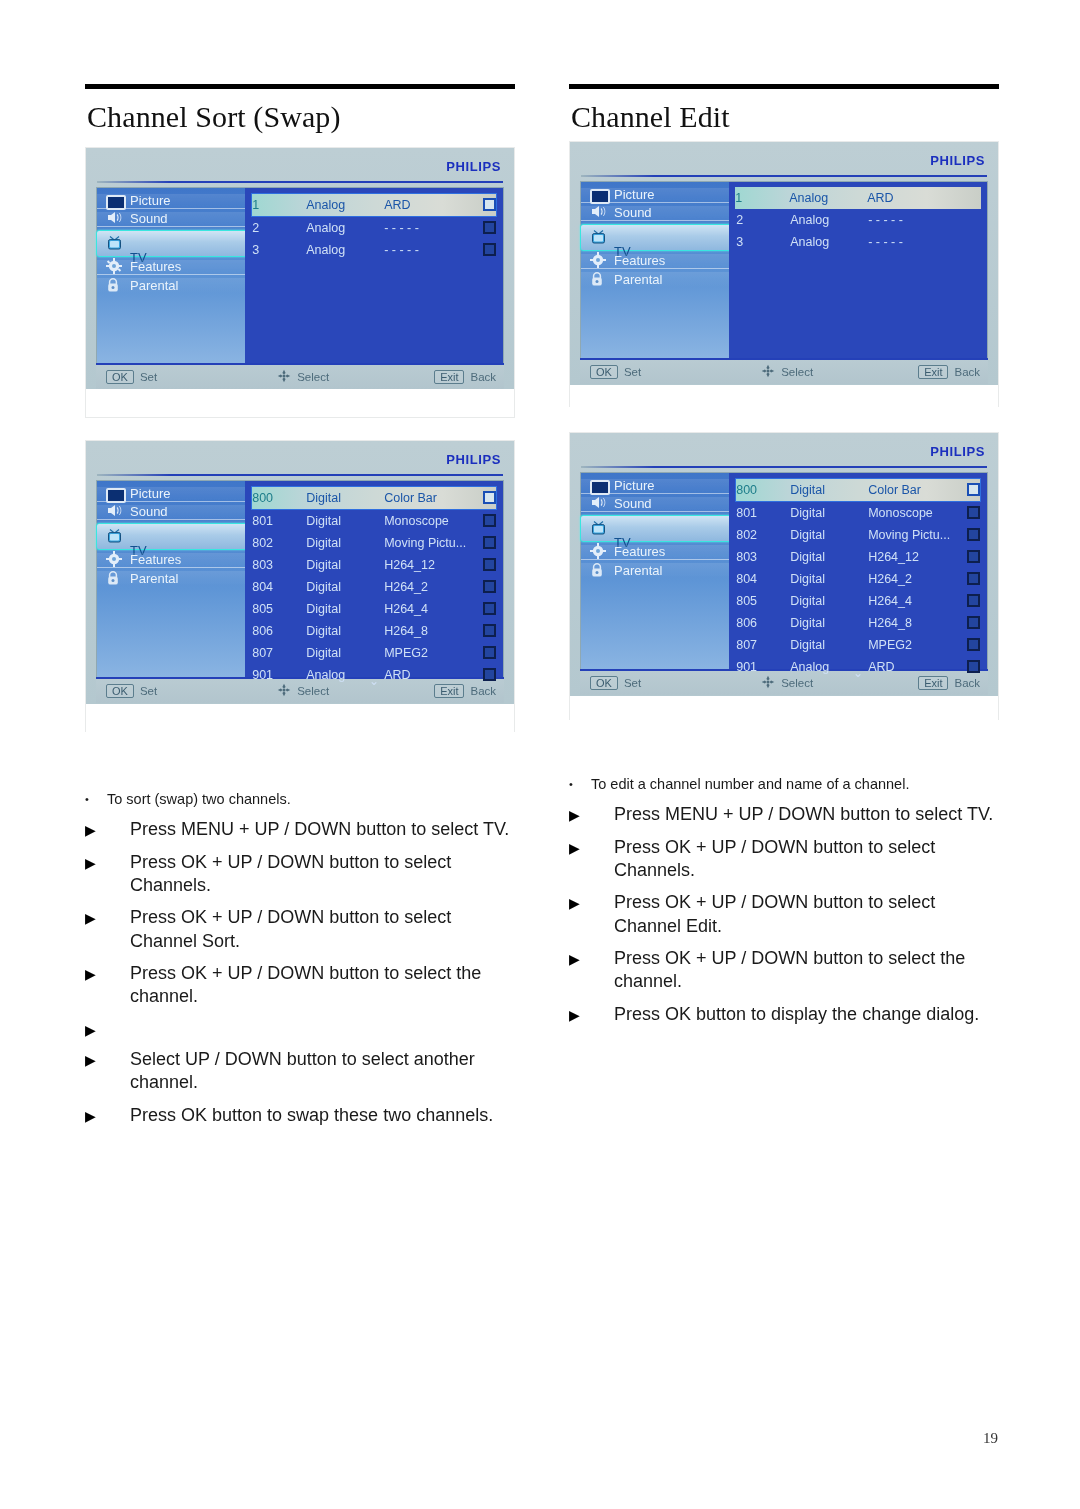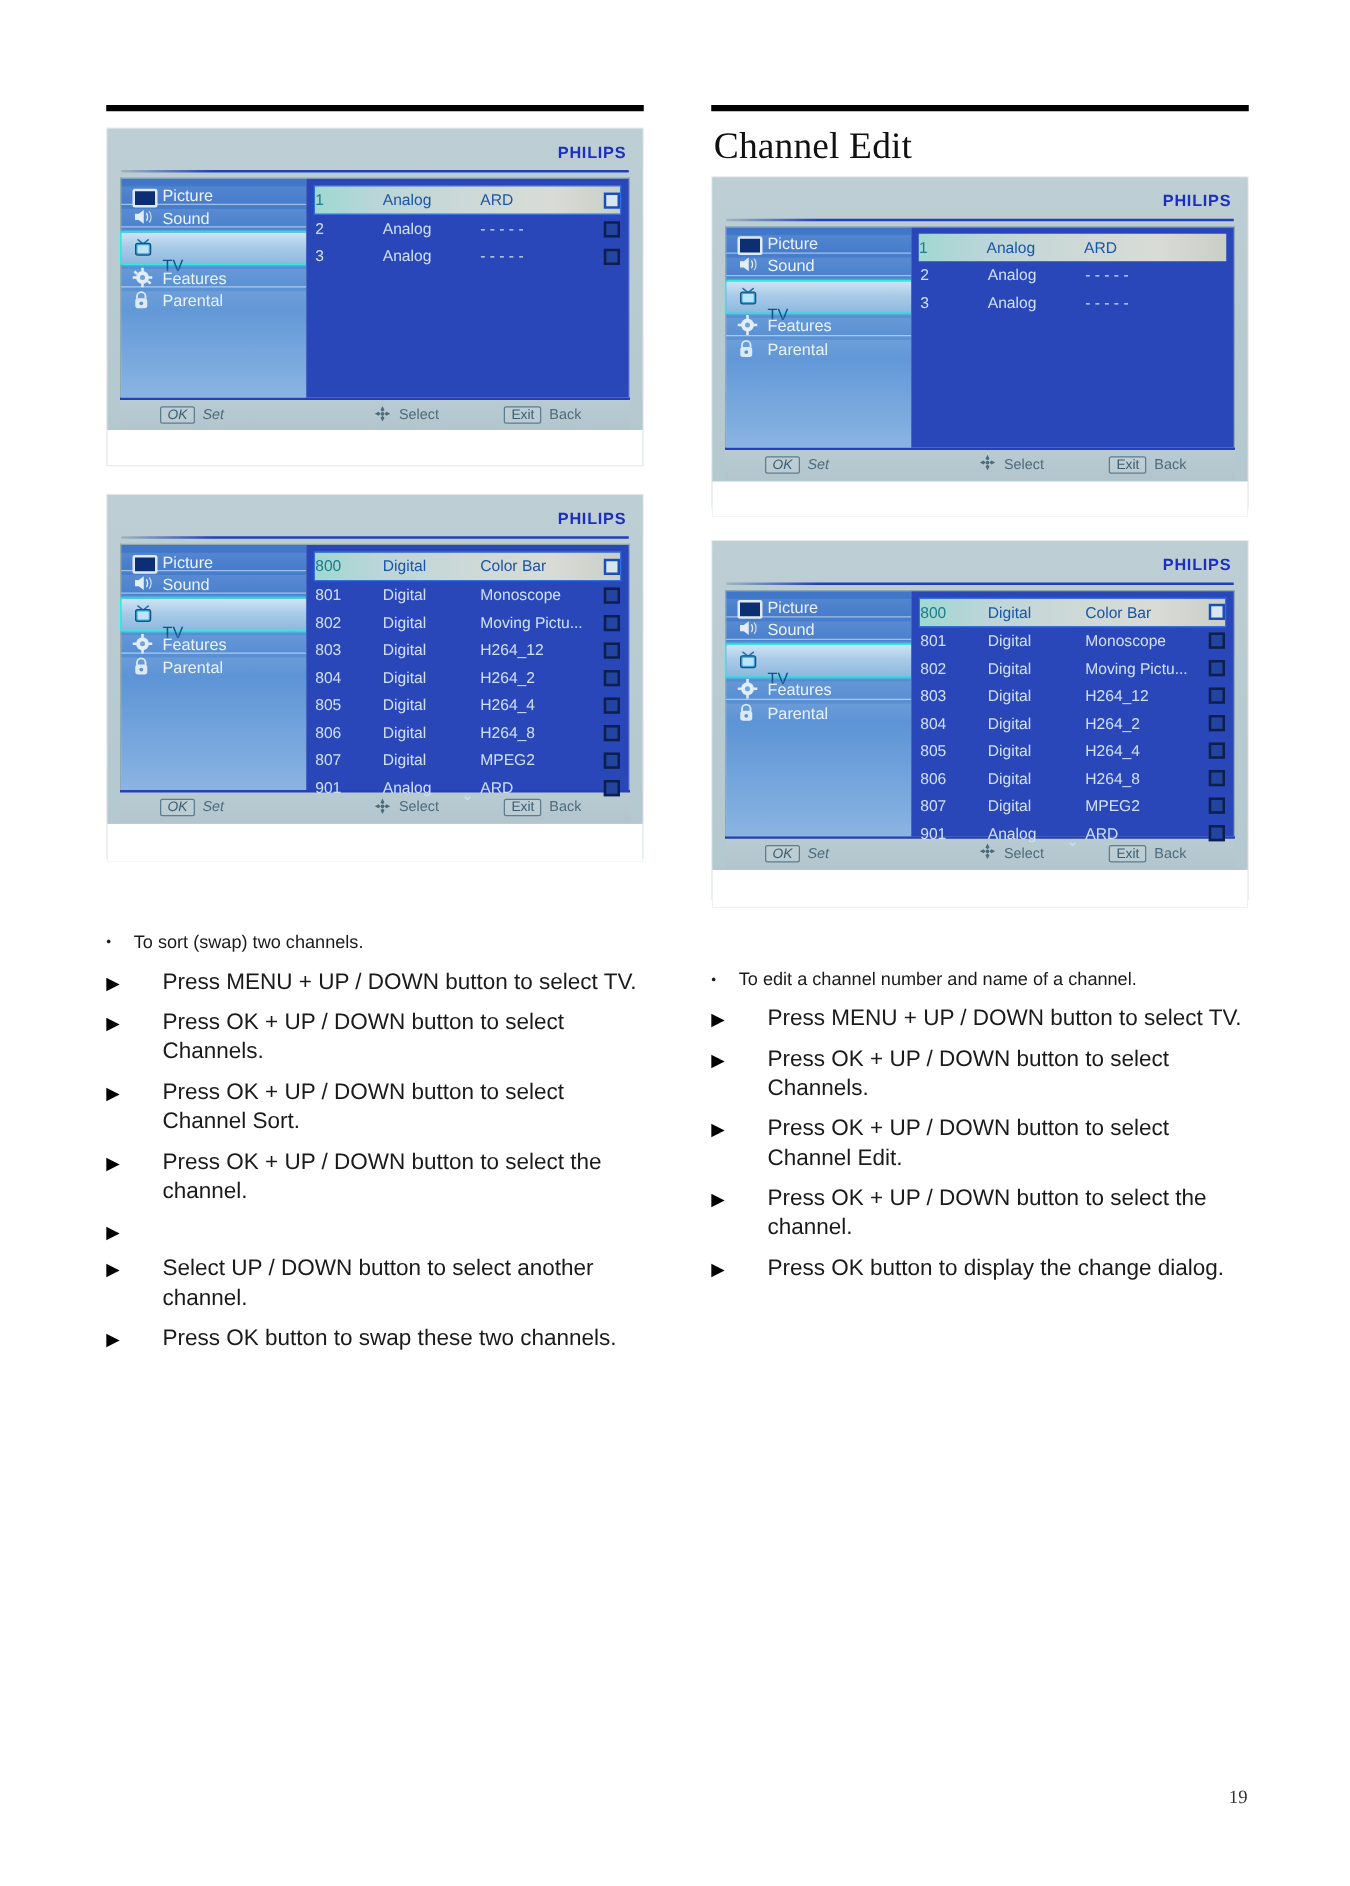--- a/index.html
+++ b/index.html
@@ -139,23 +139,23 @@
     display:flex;align-items:center;
     height:26px;padding:0 4px;margin-top:0;
     box-sizing:border-box;
   }
   .hint{display:flex;align-items:center;font-size:11.5px;color:#4d6b7b;}
   .hint .key{
     border:1px solid #5b7d8d;border-radius:2px;
     padding:0px 5px;margin-right:6px;font-size:11px;color:#3c5d70;
     background:rgba(255,255,255,.10);
   }
-  .h1{margin-left:28px;font-style:italic;}
+  .h1{margin-left:6px;}
   .h2{margin-left:120px;}
-  .h3{margin-left:52px;}
+  .h3{margin-left:105px;}
   .nav-ic{margin-right:6px;display:block;}
   .osd-white{background:#ffffff;height:28px;}
 
   
   .bodytext{font-family:"Liberation Sans", sans-serif;}
   .bullet{
     display:flex;font-size:14.5px;color:#1a1a1a;line-height:1.28;
     margin-bottom:10px;
   }
   .bullet .mk{width:22px;flex:none;text-align:left;font-size:11px;padding-top:2px;}
@@ -172,20 +172,21 @@
     font-family:"Liberation Serif", serif;
   }
 </style>
 </head>
 <body>
 
 <div class="page">
 
   <div class="col col-left">
     <div class="head-rule"></div>
+    <div class="head-title">Channel Sort (Swap)</div>
 
     <div class="shot" style="height:271px;">
       <div class="shot-inner">
         <div class="osd" style="padding-bottom:0;">
           <div class="osd-top">
             <span class="philips">PHILIPS</span>
           </div>
           <div class="osd-rule"></div>
           <div class="osd-body" style="height:175px;">
             <div class="osd-side">

